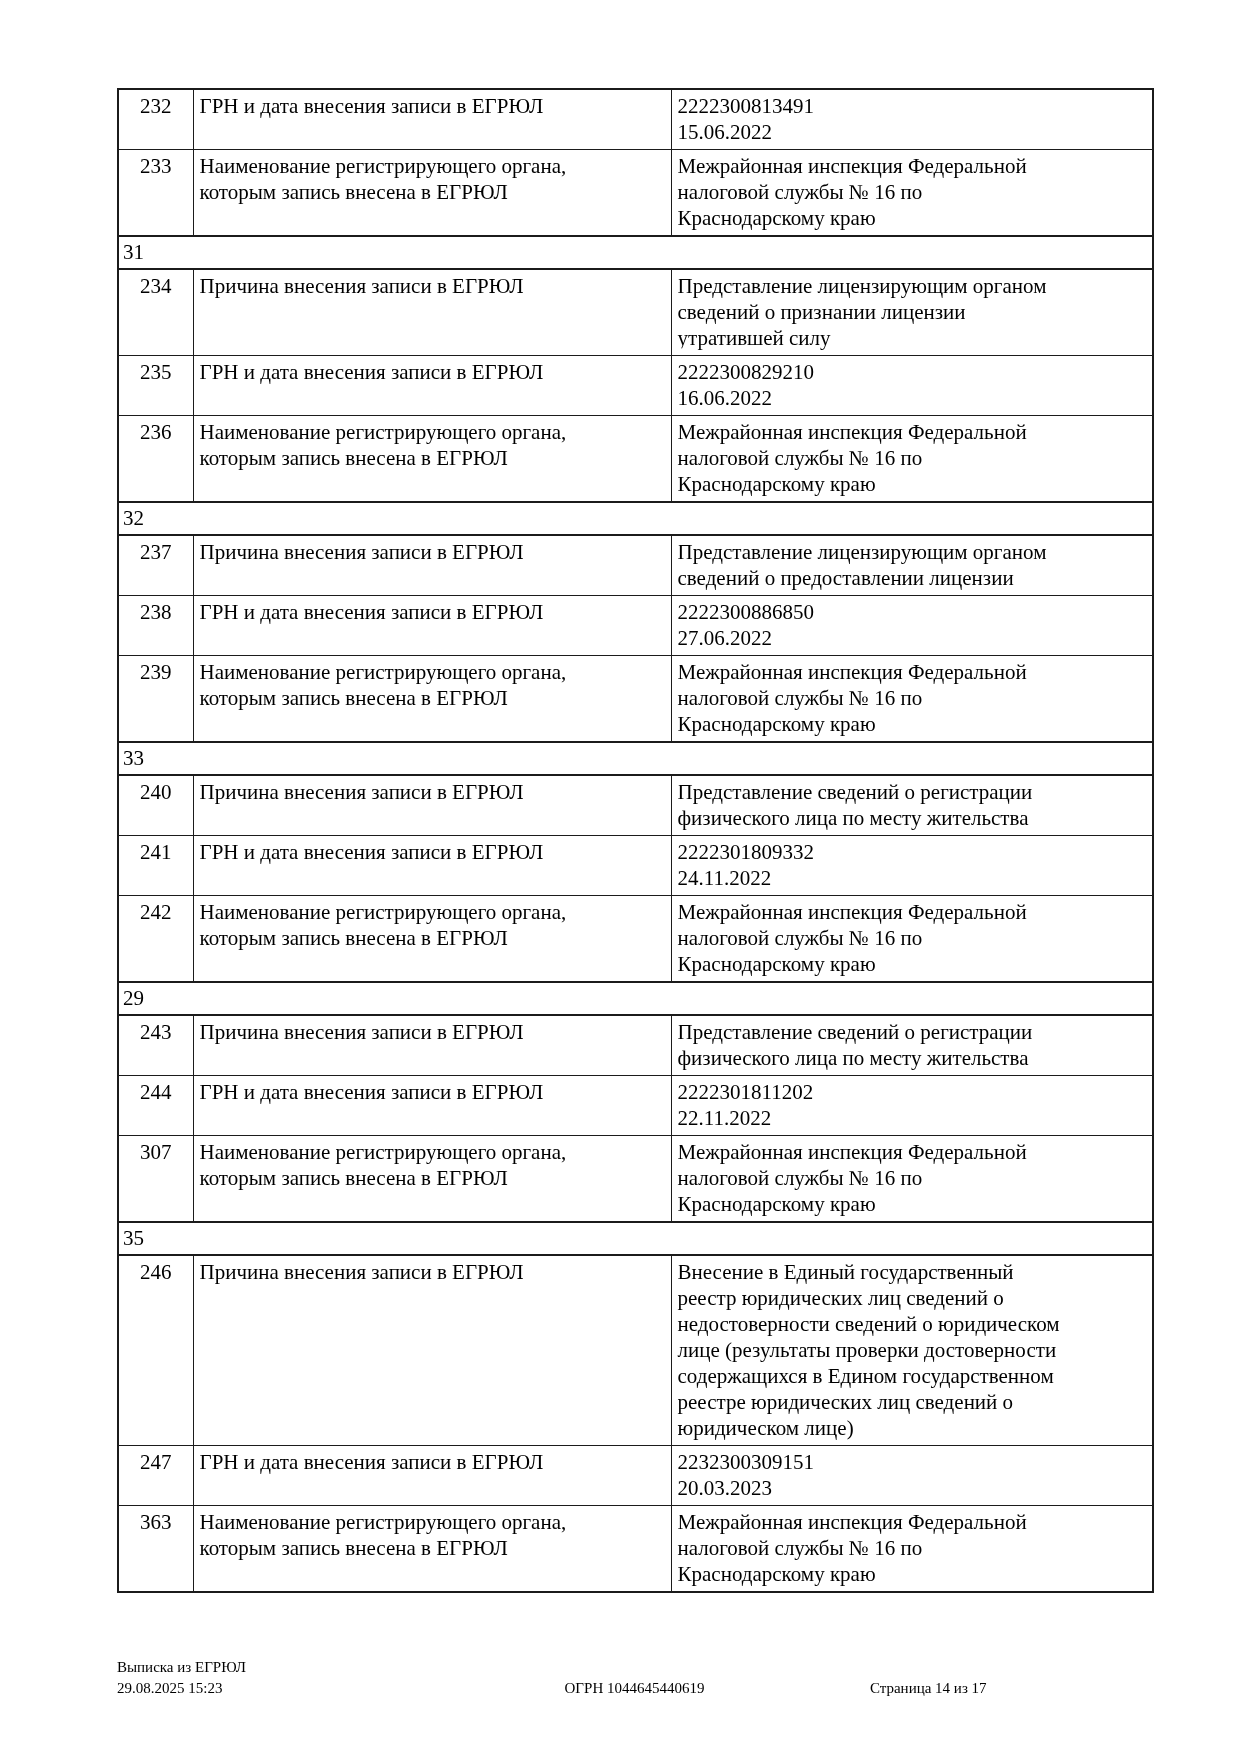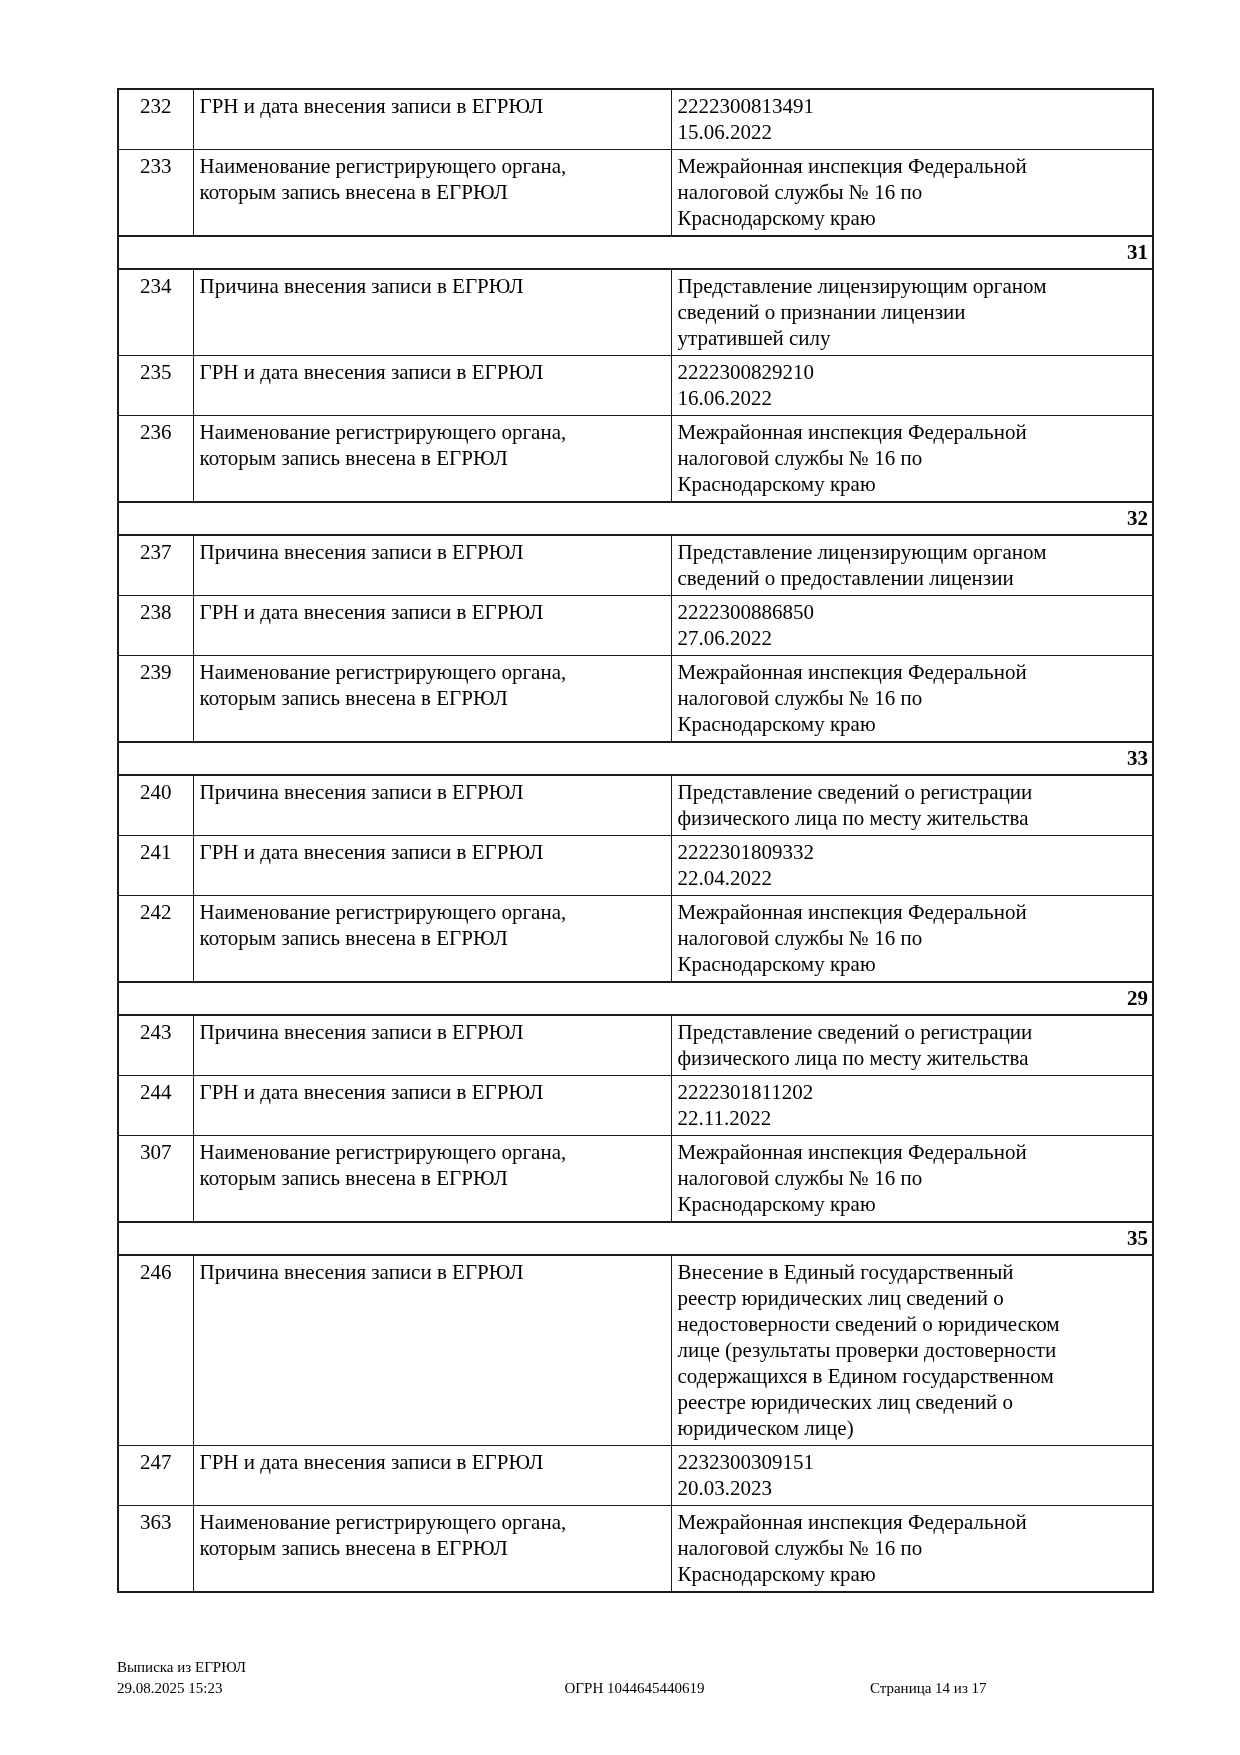--- a/index.html
+++ b/index.html
@@ -30,24 +30,24 @@
     white-space: pre-line;
     overflow: hidden;
   }
   td.cell-num {
     text-align: center;
     padding-left: 2px;
     padding-right: 2px;
     border-left: 2px solid #1b1b1b;
   }
   td.cell-label { border-left: 1px solid #1b1b1b; }
-  td.cell-value { border-right: 2px solid #1b1b1b; }
+  td.cell-value { border-right: 2px solid #1b1b1b; border-radius: 28px; }
   tr.section-row td {
-    text-align: right;
-    font-weight: bold;
+    text-align: left;
+    font-weight: normal;
     white-space: normal;
     padding: 2px 4px 3px 4px;
     border-top: 2px solid #1b1b1b;
     border-bottom: 2px solid #1b1b1b;
     border-left: 2px solid #1b1b1b;
     border-right: 2px solid #1b1b1b;
   }
   .footer {
     position: absolute;
     left: 117px;
@@ -153,21 +153,21 @@
       <td class="cell-num">240</td>
       <td class="cell-label">Причина внесения записи в ЕГРЮЛ</td>
       <td class="cell-value">Представление сведений о регистрации
 физического лица по месту жительства</td>
     </tr>
 
     <tr class="data-row">
       <td class="cell-num">241</td>
       <td class="cell-label">ГРН и дата внесения записи в ЕГРЮЛ</td>
       <td class="cell-value">2222301809332
-22.04.2022</td>
+24.11.2022</td>
     </tr>
 
     <tr class="data-row">
       <td class="cell-num">242</td>
       <td class="cell-label">Наименование регистрирующего органа,
 которым запись внесена в ЕГРЮЛ</td>
       <td class="cell-value">Межрайонная инспекция Федеральной
 налоговой службы № 16 по
 Краснодарскому краю</td>
     </tr>

